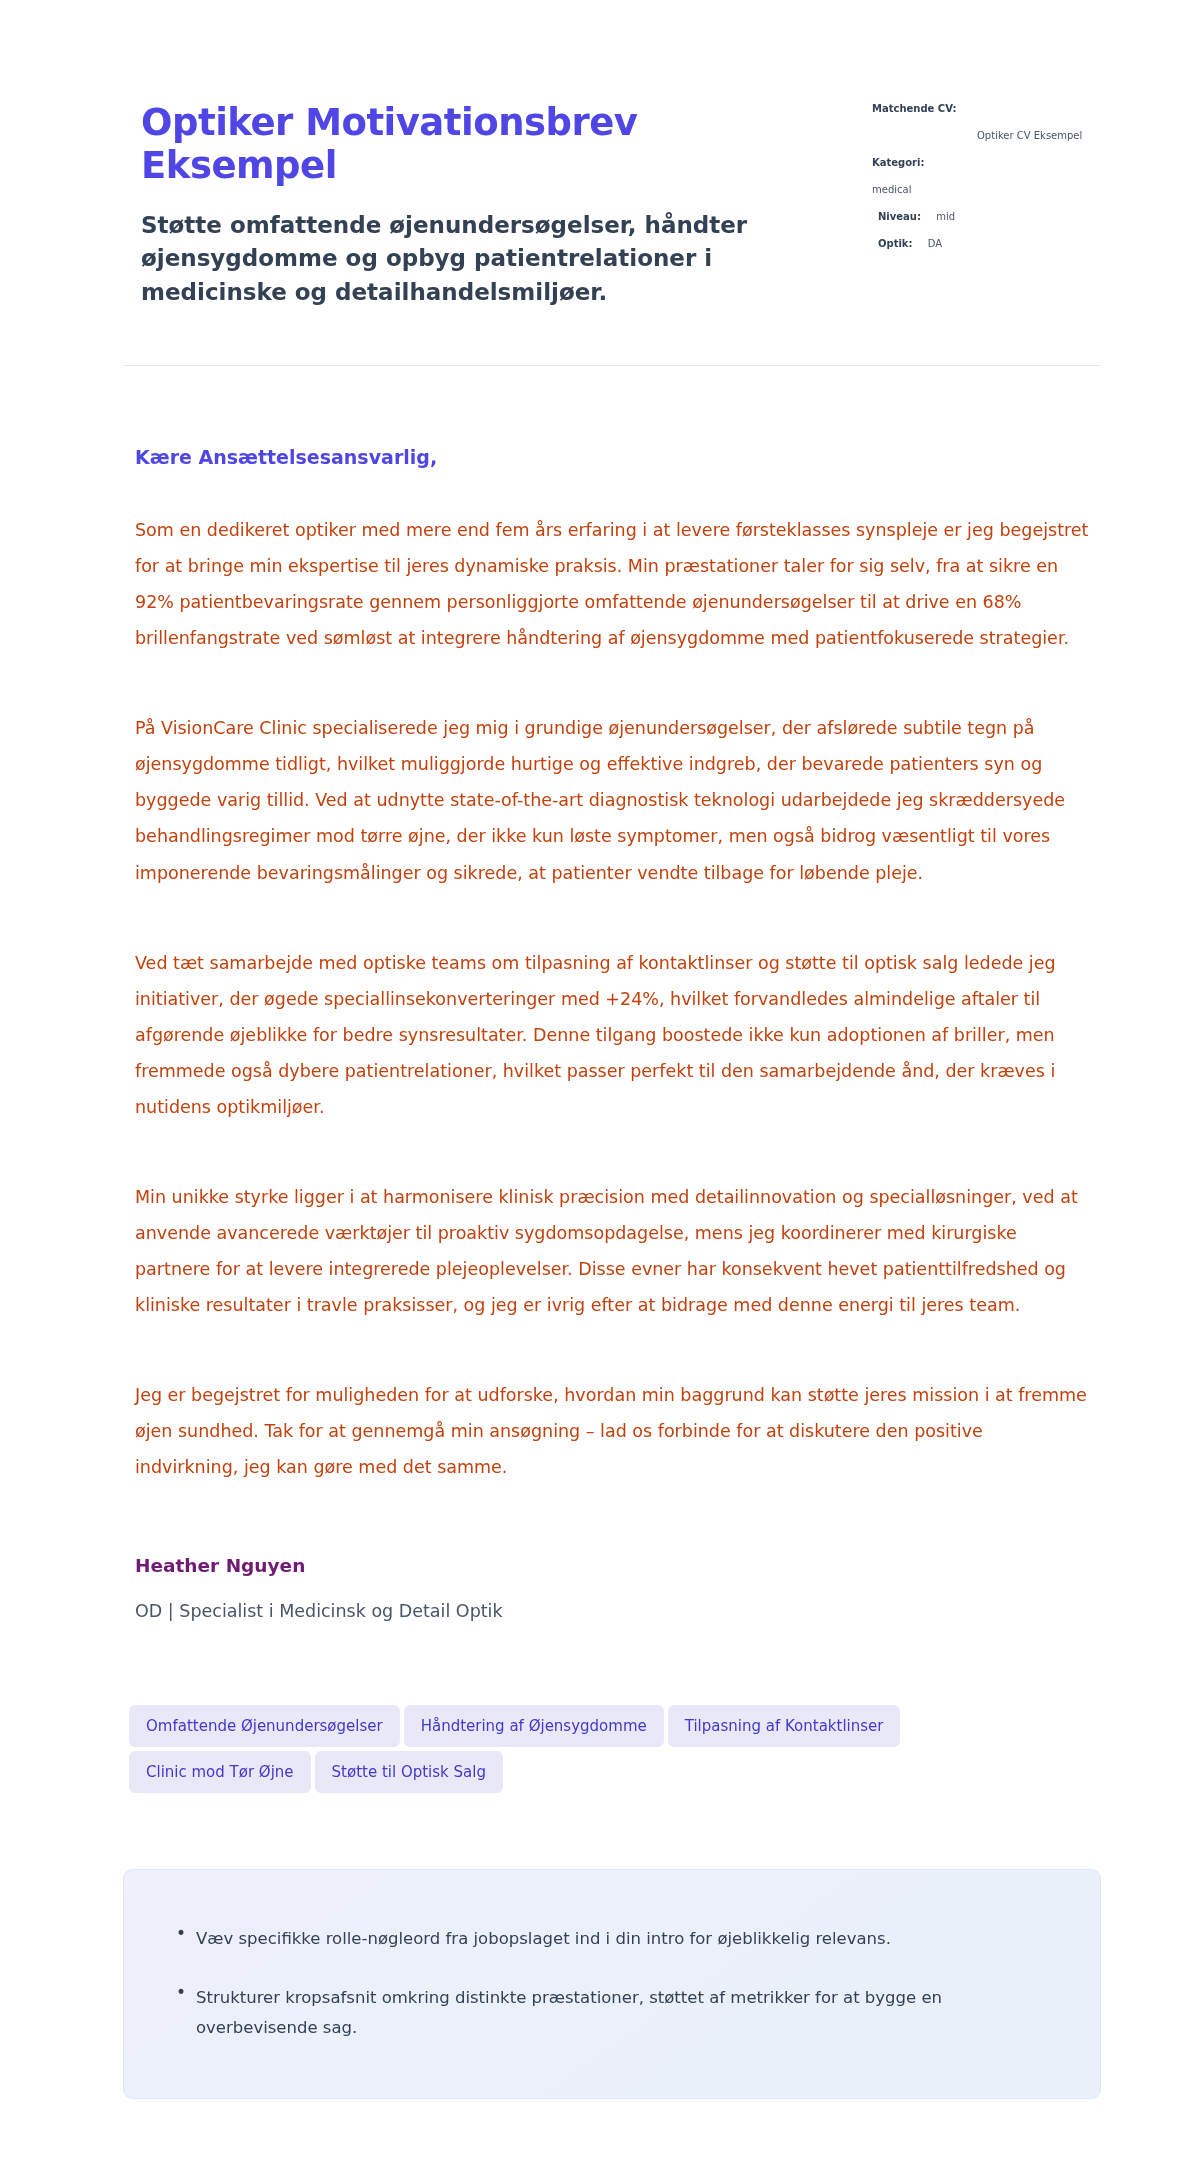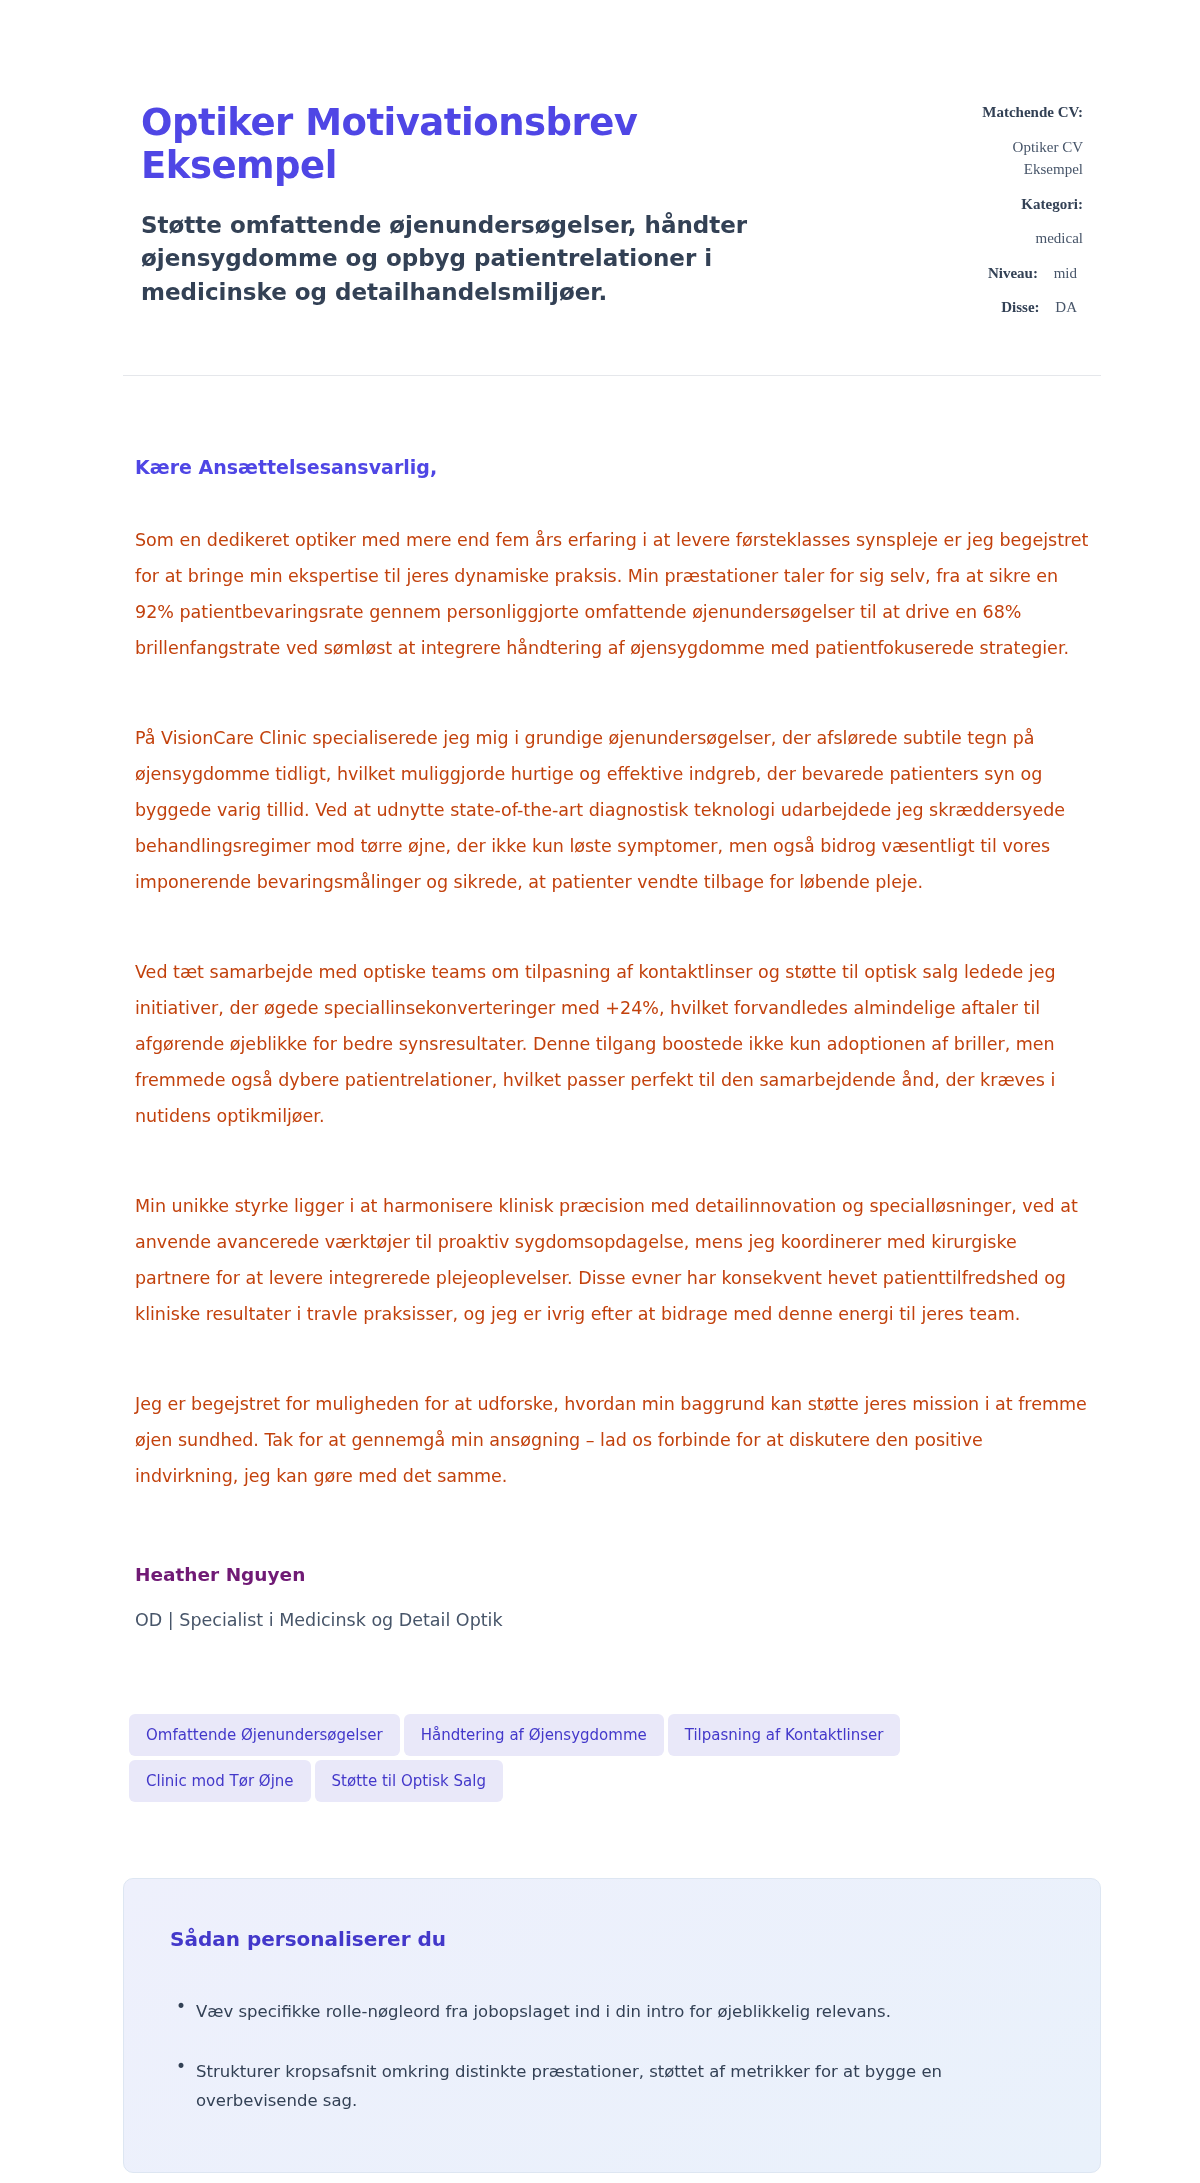--- a/index.html
+++ b/index.html
@@ -25,26 +25,25 @@
     margin-bottom: 10px;
   }
   h2.subtitle {
     color: #334155;
     font-size: 23px;
     font-weight: 700;
     line-height: 1.45;
   }
   .meta {
     flex: 0 0 235px;
-    text-align: right;
-    font-size: 15px;
+    text-align: left;
+    font-size: 10px;
     line-height: 1.5;
     color: #475569;
     padding-top: 5px;
-    font-family: Liberation Serif, serif;
   }
   .meta .meta-label { font-weight: 700; color: #334155; }
   .meta .meta-cv { max-width: 118px; margin-left: auto; }
   .meta .meta-line { white-space: nowrap; }
   .meta .meta-line .meta-label { display: inline; }
 
   .divider {
     border: none;
     border-top: 1px solid #e5e7eb;
     margin-top: 38px;
@@ -133,21 +132,21 @@
       <div class="header-left">
         <h1 class="title">Optiker Motivationsbrev Eksempel</h1>
         <h2 class="subtitle">Støtte omfattende øjenundersøgelser, håndter øjensygdomme og opbyg patientrelationer i medicinske og detailhandelsmiljøer.</h2>
       </div>
       <aside class="meta">
         <div class="meta-label">Matchende CV:</div>
         <div class="meta-cv">Optiker CV Eksempel</div>
         <div class="meta-label">Kategori:</div>
         <div>medical</div>
         <div class="meta-line"><span class="meta-label">Niveau:</span> <span>mid</span></div>
-        <div class="meta-line"><span class="meta-label">Disse:</span> <span>DA</span></div>
+        <div class="meta-line"><span class="meta-label">Optik:</span> <span>DA</span></div>
       </aside>
     </header>
 
     <hr class="divider">
 
     <section class="letter">
       <p class="greeting">Kære Ansættelsesansvarlig,</p>
       <p class="para">Som en dedikeret optiker med mere end fem års erfaring i at levere førsteklasses synspleje er jeg begejstret for at bringe min ekspertise til jeres dynamiske praksis. Min præstationer taler for sig selv, fra at sikre en 92% patientbevaringsrate gennem personliggjorte omfattende øjenundersøgelser til at drive en 68% brillenfangstrate ved sømløst at integrere håndtering af øjensygdomme med patientfokuserede strategier.</p>
       <p class="para">På VisionCare Clinic specialiserede jeg mig i grundige øjenundersøgelser, der afslørede subtile tegn på øjensygdomme tidligt, hvilket muliggjorde hurtige og effektive indgreb, der bevarede patienters syn og byggede varig tillid. Ved at udnytte state-of-the-art diagnostisk teknologi udarbejdede jeg skræddersyede behandlingsregimer mod tørre øjne, der ikke kun løste symptomer, men også bidrog væsentligt til vores imponerende bevaringsmålinger og sikrede, at patienter vendte tilbage for løbende pleje.</p>
       <p class="para">Ved tæt samarbejde med optiske teams om tilpasning af kontaktlinser og støtte til optisk salg ledede jeg initiativer, der øgede speciallinsekonverteringer med +24%, hvilket forvandledes almindelige aftaler til afgørende øjeblikke for bedre synsresultater. Denne tilgang boostede ikke kun adoptionen af briller, men fremmede også dybere patientrelationer, hvilket passer perfekt til den samarbejdende ånd, der kræves i nutidens optikmiljøer.</p>
@@ -159,21 +158,20 @@
 
     <section class="tags">
       <span class="chip">Omfattende Øjenundersøgelser</span>
       <span class="chip">Håndtering af Øjensygdomme</span>
       <span class="chip">Tilpasning af Kontaktlinser</span>
       <span class="chip">Clinic mod Tør Øjne</span>
       <span class="chip">Støtte til Optisk Salg</span>
     </section>
 
     <section class="tips">
-      <h3>Sådan personaliserer du</h3>
       <ul>
         <li>Væv specifikke rolle-nøgleord fra jobopslaget ind i din intro for øjeblikkelig relevans.</li>
         <li>Strukturer kropsafsnit omkring distinkte præstationer, støttet af metrikker for at bygge en overbevisende sag.</li>
       </ul>
     </section>
 
   </div>
 </div>
 
 </body></html>

